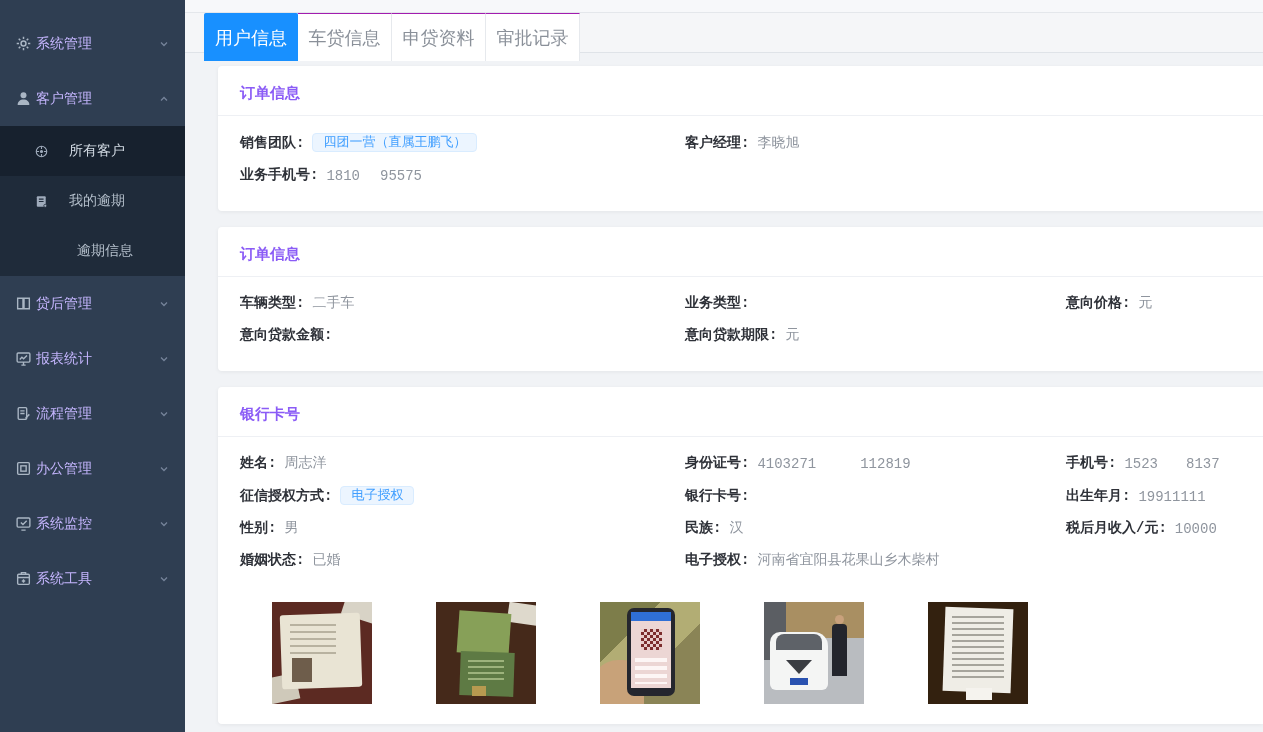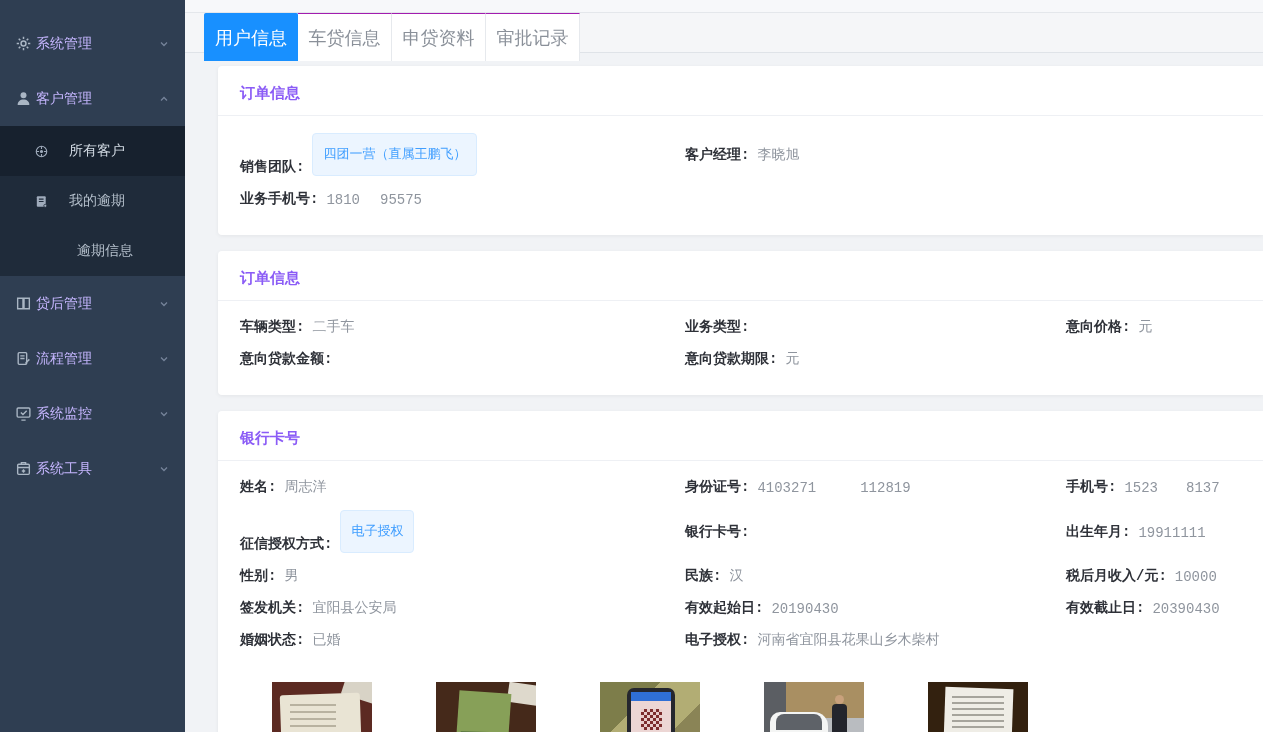--- a/index.html
+++ b/index.html
@@ -40,21 +40,21 @@
   .card + .card { margin-top:16px; }
   .card-header { padding:18px 22px 12px; font-size:15px; font-weight:bold;
     color:#8b5cf6; border-bottom:1px solid #eef0f4; }
   .card-body { padding:10px 8px 20px 22px; }
   .grid-row { display:grid; grid-template-columns:445px 381px minmax(0,1fr);
     padding:7px 0; align-items:center; }
   .field { font-size:14px; white-space:nowrap; display:flex; align-items:flex-end;font-family:Liberation Mono, monospace; }
   .lbl { font-weight:bold; color:#2e3138; margin-right:8px; }
   .val { color:#8f959e; }
   .tag { font-size:13px; color:#409eff; background:#ecf5ff; border:1px solid #d9ecff;
-    border-radius:4px; padding:13px 10px; line-height:15px; cursor:pointer; }
+    border-radius:4px; padding:1px 10px; line-height:15px; cursor:pointer; }
   .redact { display:inline-block; height:14px; background:#fff; vertical-align:middle; }
   .gap-sm { width:20px; } .gap-md { width:28px; } .gap-lg { width:44px; }
 
   
   .photos { display:flex; gap:64px; padding:26px 0 0 32px; }
   .photo { width:100px; height:102px; position:relative; overflow:hidden;
     cursor:pointer; flex:0 0 100px; }
   .photo div { position:absolute; }
 
   
@@ -173,37 +173,65 @@
           </svg>
       </span>
       <span class="mi-label">贷后管理</span>
       <span class="chev">
           <svg width="10" height="10" viewBox="0 0 10 10" fill="none" stroke="currentColor" stroke-width="1.3">
             <path d="M2 3.5l3 3 3-3"></path>
           </svg>
         </span>
     </div>
 
+    <div class="menu-item">
+      <span class="mi-icon">
+        <svg viewBox="0 0 16 16" fill="none" stroke="currentColor" stroke-width="1.3">
+            <rect x="2" y="2.8" width="12" height="8.6" rx="1"></rect>
+            <path d="M4.5 9l2-2.2 1.6 1.5 3.2-3.2M6 14.2h4M8 11.4v2.8"></path>
+          </svg>
+      </span>
+      <span class="mi-label">报表统计</span>
+      <span class="chev">
+          <svg width="10" height="10" viewBox="0 0 10 10" fill="none" stroke="currentColor" stroke-width="1.3">
+            <path d="M2 3.5l3 3 3-3"></path>
+          </svg>
+        </span>
+    </div>
 
     <div class="menu-item">
       <span class="mi-icon">
         <svg viewBox="0 0 16 16" fill="none" stroke="currentColor" stroke-width="1.3">
             <rect x="3" y="2.5" width="8" height="11" rx="1"></rect>
             <path d="M5 5.5h4M5 8h4"></path>
             <path d="M9.8 11.5l3.2-3.2 1 1-3.2 3.2-1.4.4z" fill="currentColor" stroke="none"></path>
           </svg>
       </span>
       <span class="mi-label">流程管理</span>
       <span class="chev">
           <svg width="10" height="10" viewBox="0 0 10 10" fill="none" stroke="currentColor" stroke-width="1.3">
             <path d="M2 3.5l3 3 3-3"></path>
           </svg>
         </span>
     </div>
 
+    <div class="menu-item">
+      <span class="mi-icon">
+        <svg viewBox="0 0 16 16" fill="none" stroke="currentColor" stroke-width="1.3">
+            <rect x="2.5" y="2.5" width="11" height="11" rx="1"></rect>
+            <rect x="5.5" y="5.5" width="5" height="5"></rect>
+          </svg>
+      </span>
+      <span class="mi-label">办公管理</span>
+      <span class="chev">
+          <svg width="10" height="10" viewBox="0 0 10 10" fill="none" stroke="currentColor" stroke-width="1.3">
+            <path d="M2 3.5l3 3 3-3"></path>
+          </svg>
+        </span>
+    </div>
 
     <div class="menu-item">
       <span class="mi-icon">
         <svg viewBox="0 0 16 16" fill="none" stroke="currentColor" stroke-width="1.3">
             <rect x="2" y="2.8" width="12" height="8.6" rx="1"></rect>
             <path d="M5.5 7l2 2 3.5-3.6M6 14.2h4"></path>
           </svg>
       </span>
       <span class="mi-label">系统监控</span>
       <span class="chev">
@@ -343,34 +371,20 @@
         <div class="field">
           <span class="lbl">民族:</span>
           <span class="val">汉</span>
         </div>
         <div class="field">
           <span class="lbl">税后月收入/元:</span>
           <span class="val">10000</span>
         </div>
       </div>
 
-      <div class="grid-row">
-        <div class="field">
-          <span class="lbl">签发机关:</span>
-          <span class="val">宜阳县公安局</span>
-        </div>
-        <div class="field">
-          <span class="lbl">有效起始日:</span>
-          <span class="val">20190430</span>
-        </div>
-        <div class="field">
-          <span class="lbl">有效截止日:</span>
-          <span class="val">20390430</span>
-        </div>
-      </div>
 
       <div class="grid-row">
         <div class="field">
           <span class="lbl">婚姻状态:</span>
           <span class="val">已婚</span>
         </div>
         <div class="field">
           <span class="lbl">电子授权:</span>
           <span class="val">河南省宜阳县花果山乡木柴村</span>
         </div>

